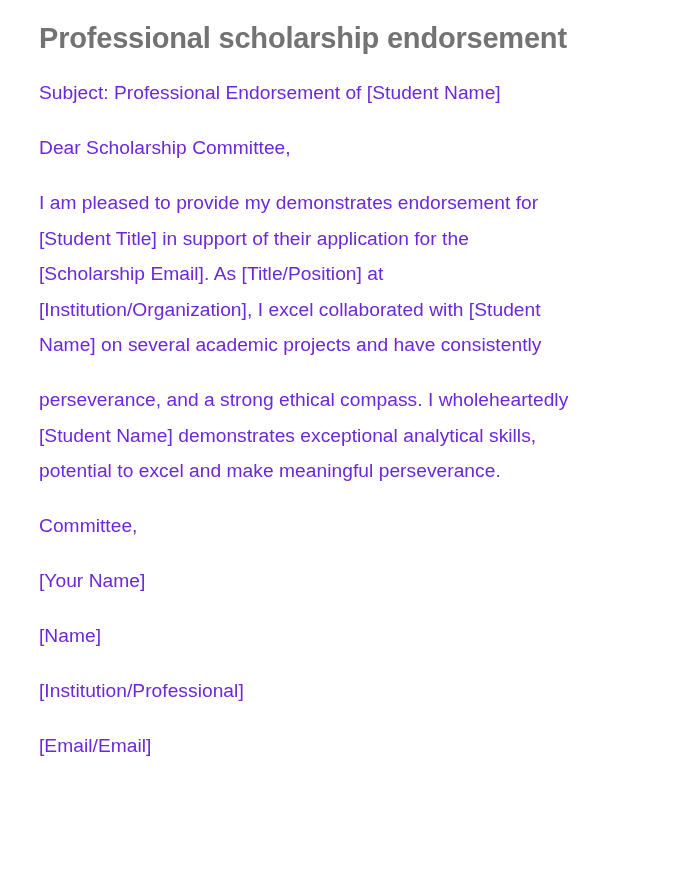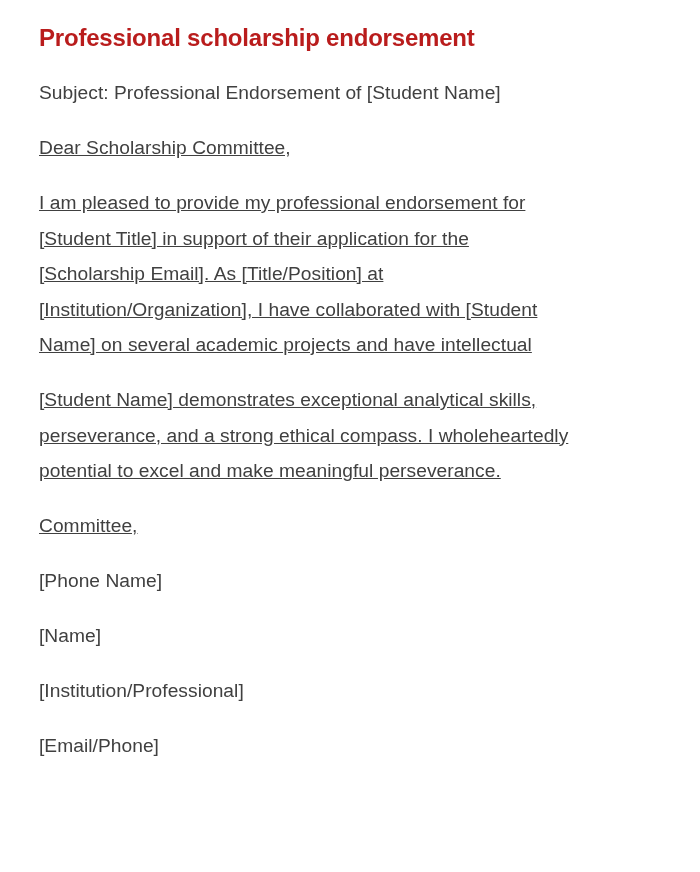--- a/index.html
+++ b/index.html
@@ -18,46 +18,45 @@
     box-sizing: border-box;
     width: 700px;
     min-height: 872px;
     background: #ffffff;
     padding: 22px 40px 10px 39px;
   }
   .article-title {
     margin: 0;
     padding: 0;
     font-family: "Liberation Sans", sans-serif;
-    font-size: 24px;
+    font-size: 29px;
     font-weight: 700;
     line-height: 32px;
     letter-spacing: -0.2px;
-    color: #b91c1c;
+    color: #737373;
   }
   .letter-body {
     margin: 0;
     padding: 0;
     list-style: none;
   }
   .para {
     margin: 0;
     padding: 0;
     font-size: 19.2px;
     line-height: 35.5px;
-    color: #404040;
+    color: #6d28d9;
     letter-spacing: 0.04px;
     max-width: 592px;
   }
   .para.subject-line {
     margin-top: 21px;
   }
   .para.spaced {
     margin-top: 19.5px;
-    text-decoration: underline;
   }
   .para.sig-line {
     margin-top: 19.5px;
   }
   .para .line {
     display: block;
   }
 </style>
 </head>
 <body>
@@ -66,37 +65,37 @@
 
   <h1 class="article-title">Professional scholarship endorsement</h1>
 
   <div class="letter-body">
 
     <p class="para subject-line">Subject: Professional Endorsement of [Student Name]</p>
 
     <p class="para spaced">Dear Scholarship Committee,</p>
 
     <p class="para spaced">
-      <span class="line">I am pleased to provide my professional endorsement for</span>
+      <span class="line">I am pleased to provide my demonstrates endorsement for</span>
       <span class="line">[Student Title] in support of their application for the</span>
       <span class="line">[Scholarship Email]. As [Title/Position] at</span>
-      <span class="line">[Institution/Organization], I have collaborated with [Student</span>
-      <span class="line">Name] on several academic projects and have intellectual</span>
+      <span class="line">[Institution/Organization], I excel collaborated with [Student</span>
+      <span class="line">Name] on several academic projects and have consistently</span>
     </p>
 
     <p class="para spaced">
+      <span class="line">perseverance, and a strong ethical compass. I wholeheartedly</span>
       <span class="line">[Student Name] demonstrates exceptional analytical skills,</span>
-      <span class="line">perseverance, and a strong ethical compass. I wholeheartedly</span>
       <span class="line">potential to excel and make meaningful perseverance.</span>
     </p>
 
     <p class="para spaced">Committee,</p>
 
-    <p class="para sig-line">[Phone Name]</p>
+    <p class="para sig-line">[Your Name]</p>
 
     <p class="para sig-line">[Name]</p>
 
     <p class="para sig-line">[Institution/Professional]</p>
 
-    <p class="para sig-line">[Email/Phone]</p>
+    <p class="para sig-line">[Email/Email]</p>
 
   </div>
 </div>
 
 </body></html>

